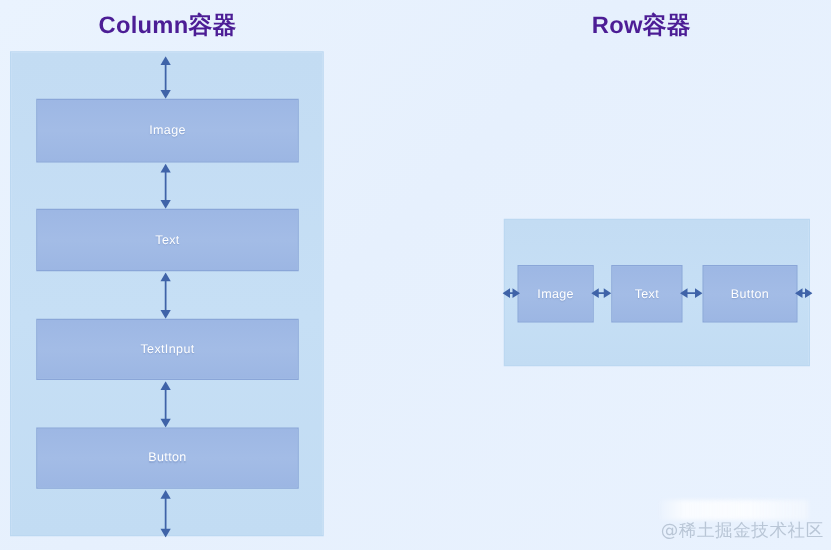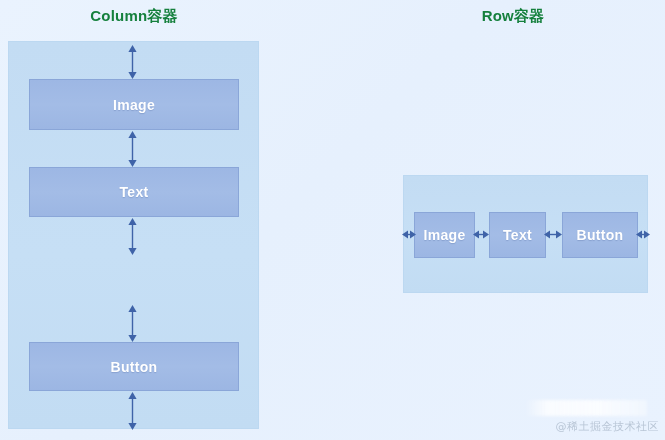--- a/index.html
+++ b/index.html
@@ -16,23 +16,23 @@
   }
 
   .stage {
     position: absolute;
     inset: 0;
   }
 
   
   .panel-title {
     position: absolute;
-    font-size: 15px;
+    font-size: 19px;
     font-weight: bold;
-    color: #15803d;
+    color: #4c1d95;
     letter-spacing: 0.2px;
     white-space: nowrap;
     text-align: center;
   }
   #title-column { left: 0; top: 7px; width: 268px; }
   #title-row    { left: 390px; top: 7px; width: 246px; }
 
   
   .container-box {
     position: absolute;
@@ -52,24 +52,23 @@
   
   .child-box {
     position: absolute;
     background: linear-gradient(180deg, #9db7e4 0%, #a3bce6 50%, #9cb6e3 100%);
     border: 1px solid #8aa6d8;
     box-sizing: border-box;
     display: flex;
     align-items: center;
     justify-content: center;
     color: #ffffff;
-    font-size: 14px;
+    font-size: 10px;
     letter-spacing: 0.3px;
     text-shadow: 0 1px 1px rgba(90,115,165,0.35);
-    font-weight: bold;
   }
 
   
   #col-child-0 { left: 29px; top: 79px;  width: 210px; height: 51px; }
   #col-child-1 { left: 29px; top: 167px; width: 210px; height: 50px; }
   #col-child-2 { left: 29px; top: 255px; width: 210px; height: 49px; }
   #col-child-3 { left: 29px; top: 342px; width: 210px; height: 49px; }
 
   
   #row-child-0 { left: 414px; top: 212px; width: 61px; height: 46px; }
@@ -93,21 +92,21 @@
   #arr-h-0 { left: 402px; top: 228px; }
   #arr-h-1 { left: 473px; top: 228px; }
   #arr-h-2 { left: 544px; top: 228px; }
   #arr-h-3 { left: 636px; top: 228px; }
 
   
   #watermark {
     position: absolute;
     right: 6px;
     bottom: 6px;
-    font-size: 11px;
+    font-size: 14px;
     color: #b9c6d6;
     font-family: "DejaVu Sans", sans-serif;
     letter-spacing: 0.5px;
     white-space: nowrap;
     margin-left: 24px;
   }
   #watermark-blur {
     position: absolute;
     right: 18px;
     bottom: 24px;
@@ -123,20 +122,21 @@
 <div class="stage">
 
   <div class="panel-title" id="title-column">Column容器</div>
 
   <div class="panel-title" id="title-row">Row容器</div>
 
   <div class="container-box" id="column-container"></div>
 
   <div class="child-box" id="col-child-0">Image</div>
   <div class="child-box" id="col-child-1">Text</div>
+  <div class="child-box" id="col-child-2">TextInput</div>
   <div class="child-box" id="col-child-3">Button</div>
 
   <div class="arrow" id="arr-v-0">
     <svg width="13" height="34" viewBox="0 0 13 34">
       <line x1="6.5" y1="5" x2="6.5" y2="29" stroke="#3f63a8" stroke-width="1.4"></line>
       <polygon points="6.5,0 2.4,7 10.6,7" fill="#3f63a8"></polygon>
       <polygon points="6.5,34 2.4,27 10.6,27" fill="#3f63a8"></polygon>
     </svg>
   </div>
   <div class="arrow" id="arr-v-1">

